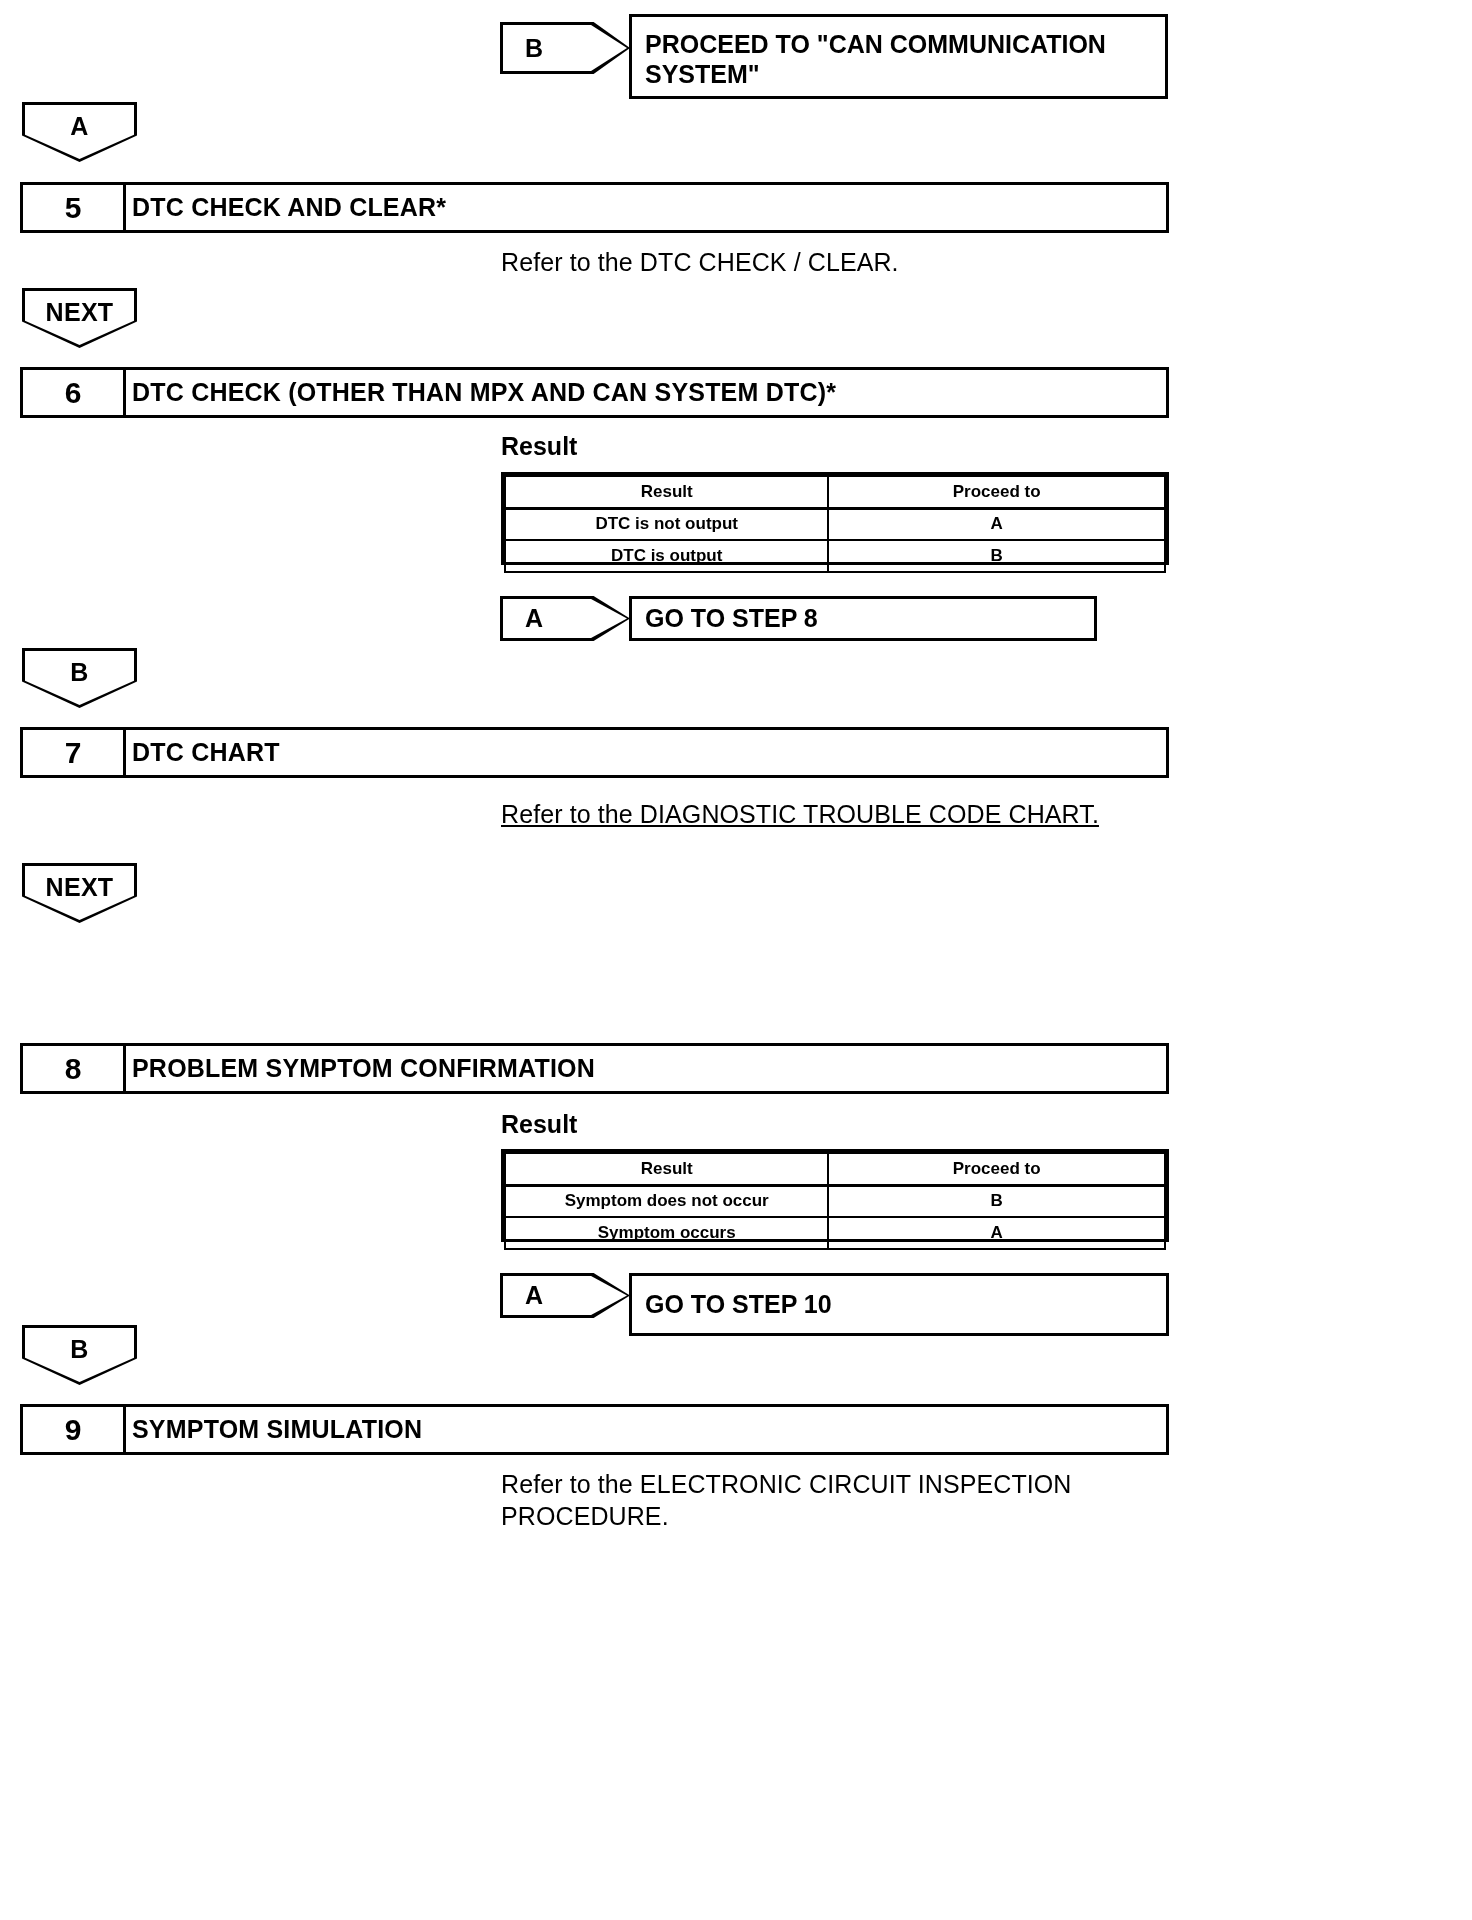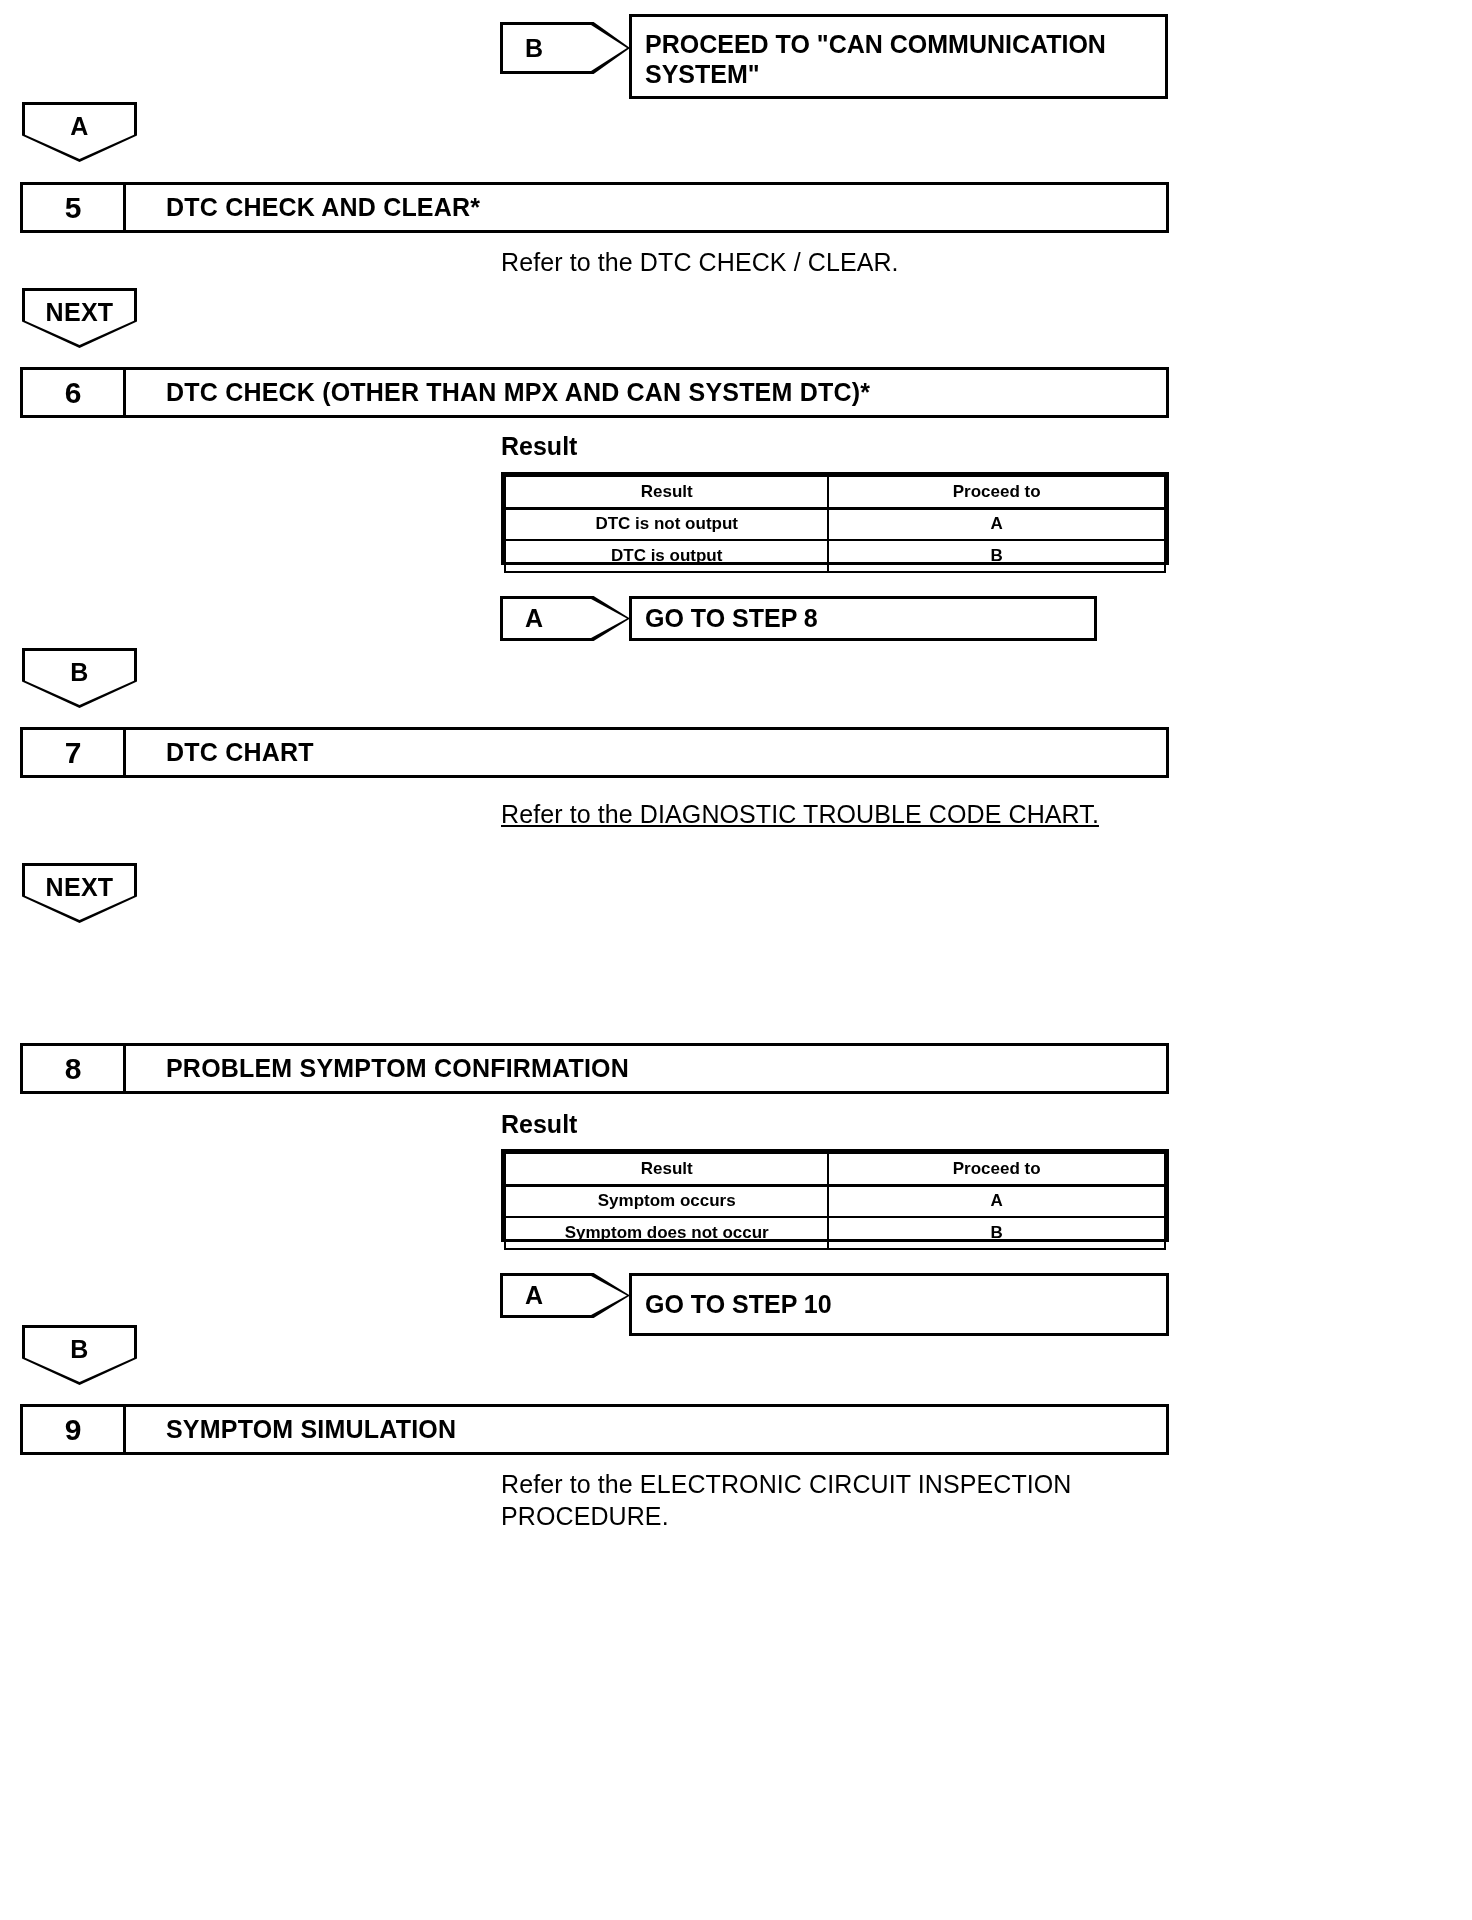--- a/index.html
+++ b/index.html
@@ -24,25 +24,24 @@
     width:103px;
     border-right:3px solid #000;
     box-sizing:border-box;
     display:flex;align-items:center;justify-content:center;
     font-size:30px;font-weight:bold;
     letter-spacing:0px;
   }
   .step-title{
     flex:1;
     display:flex;align-items:center;
-    padding-left:12px;
+    padding-left:6px;
     font-size:25px;font-weight:bold;
     letter-spacing:0.2px;
     line-height:1.15;
-    margin-left:28px;
   }
 
   
   .plain-box{
     position:absolute;
     border:3px solid #000;
     box-sizing:border-box;
     display:flex;align-items:center;
     padding-left:13px;
     font-size:25px;font-weight:bold;
@@ -239,26 +238,26 @@
           <col class="c2">
         </colgroup>
       <thead>
         <tr>
           <th>Result</th>
           <th>Proceed to</th>
         </tr>
       </thead>
       <tbody>
         <tr>
+          <td>Symptom does not occur</td>
+          <td>B</td>
+        </tr>
+        <tr>
           <td>Symptom occurs</td>
           <td>A</td>
-        </tr>
-        <tr>
-          <td>Symptom does not occur</td>
-          <td>B</td>
         </tr>
       </tbody>
     </table>
   </div>
 
   <div class="conn-right" style="left:500px;top:1273px;width:130px;height:45px;">
     <div class="inner">
       <span>A</span>
     </div>
   </div>

